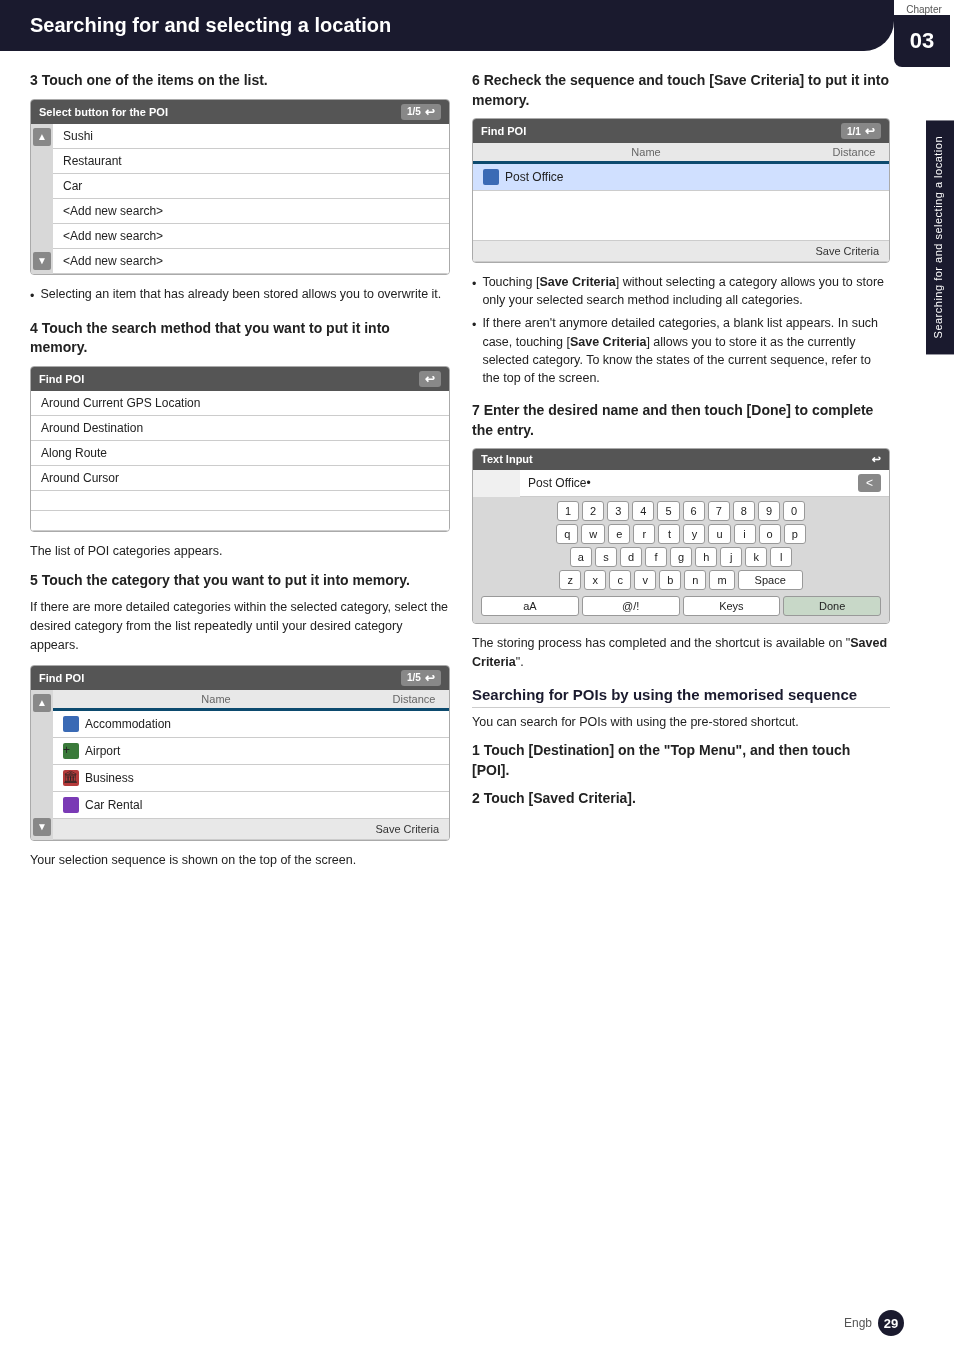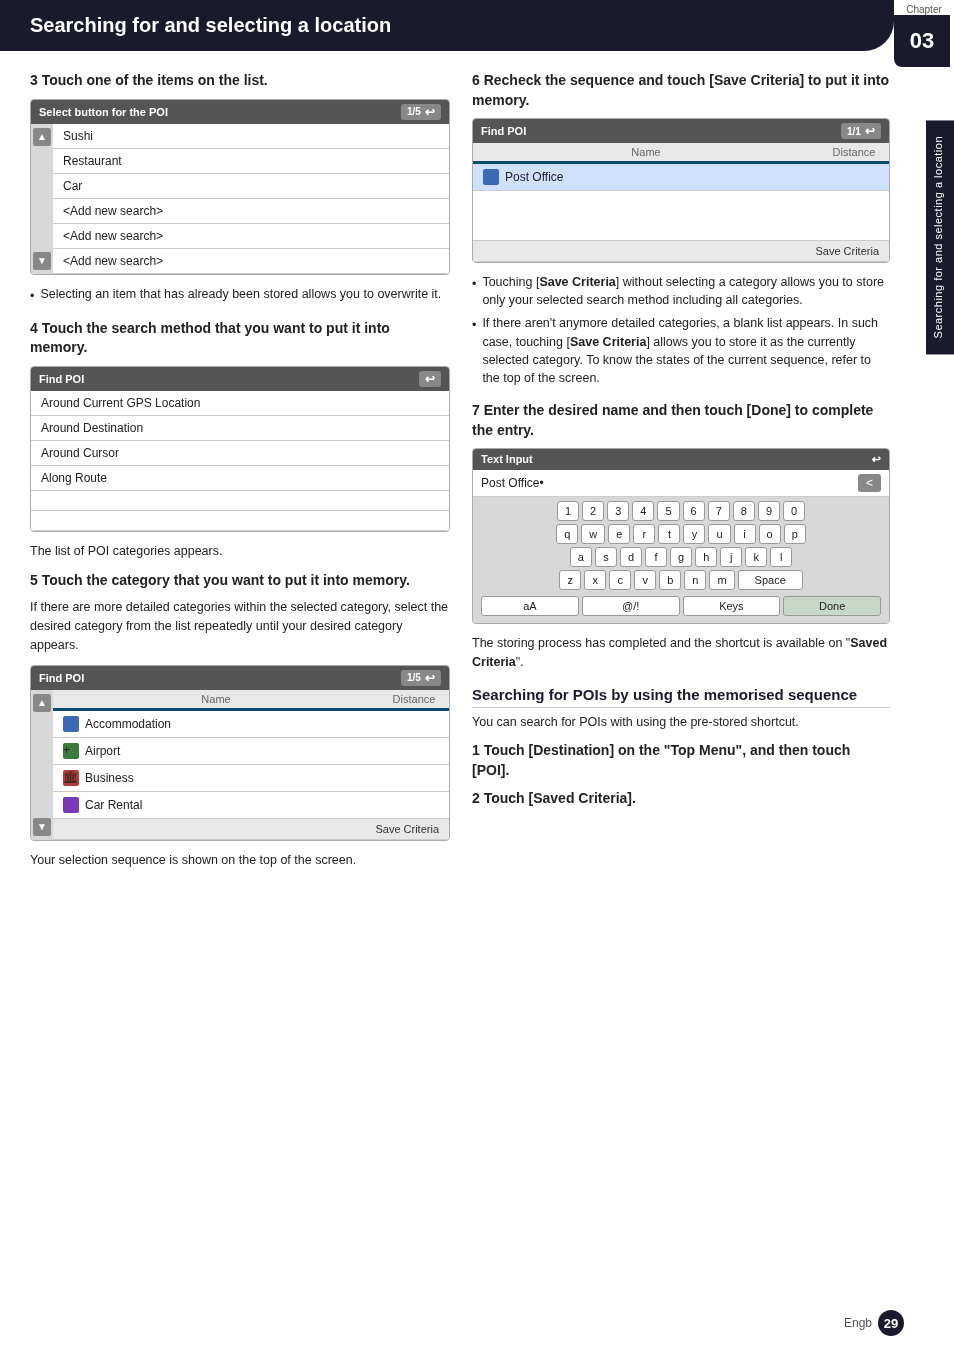--- a/index.html
+++ b/index.html
@@ -214,20 +214,21 @@
       display: flex;
       justify-content: space-between;
     }
     .kb-input-row {
       background: #fff;
       padding: 4px 8px;
       display: flex;
       justify-content: space-between;
       align-items: center;
       border-bottom: 1px solid #ccc;
+      margin-left: 47px;
     }
     .kb-input-text { font-size: 12px; }
     .kb-backspace {
       background: #888;
       color: #fff;
       border-radius: 3px;
       padding: 2px 8px;
       font-size: 12px;
     }
     .kb-rows {
@@ -374,22 +375,22 @@
     <div class="ui-box">
       <div class="ui-box-header">
         <span>Find POI</span>
         <span class="icon-nav">
           <span class="nav-arrow">↩</span>
         </span>
       </div>
       <div class="ui-rows-container">
         <div class="ui-row">Around Current GPS Location</div>
         <div class="ui-row">Around Destination</div>
+        <div class="ui-row">Along Route</div>
         <div class="ui-row">Around Cursor</div>
-        <div class="ui-row">Along Route</div>
         <div class="ui-row" style="height:20px;"></div>
         <div class="ui-row" style="height:20px;"></div>
       </div>
     </div>
     <div class="text-para">The list of POI categories appears.</div>
 
     <div class="section-step">5   Touch the category that you want to put it into memory.</div>
     <div class="text-para">If there are more detailed categories within the selected category, select the desired category from the list repeatedly until your desired category appears.</div>
     <div class="ui-box">
       <div class="ui-box-header">

